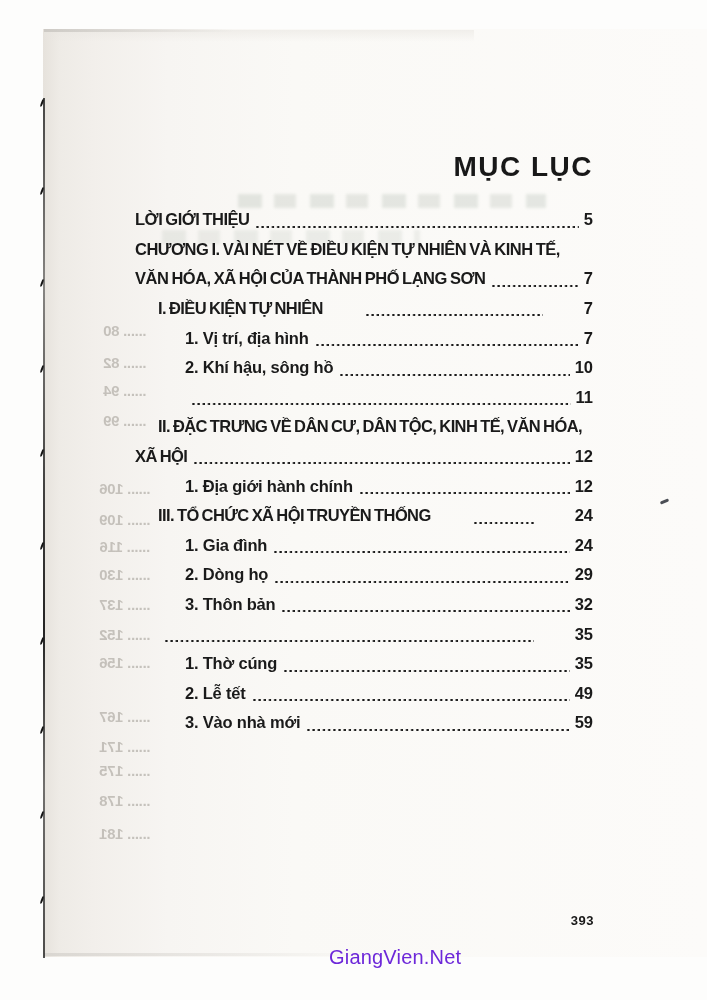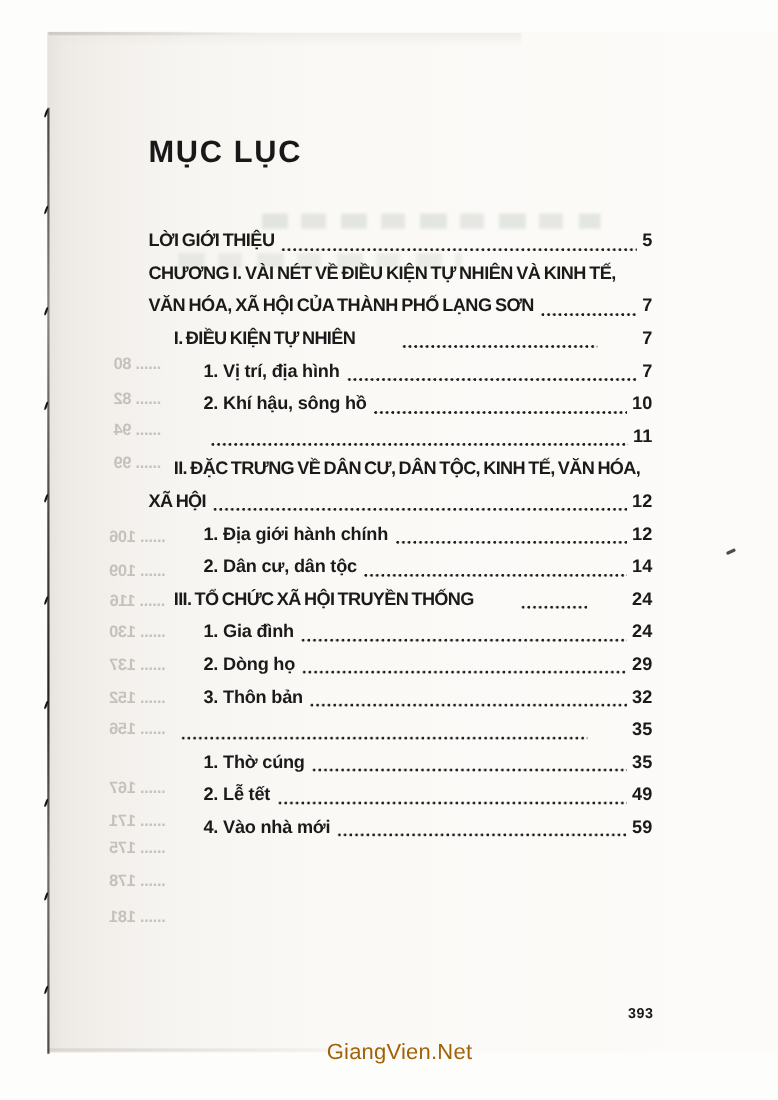--- a/index.html
+++ b/index.html
@@ -56,22 +56,22 @@
   }
   .ghost-line.g1{left:238px;top:194px;width:308px;}
   .ghost-line.g2{left:162px;top:230px;width:258px;opacity:.11;}
   .artifact-dash{
     position:absolute;left:660px;top:500px;width:9px;height:3px;
     background:#2b3038;border-radius:2px;transform:rotate(-24deg);opacity:.85;
   }
 
   
   .page-title{
-    position:absolute;left:135px;top:122px;width:458px;margin:0;
-    text-align:left;font-size:28px;font-weight:bold;color:#181818;
+    position:absolute;left:135px;top:151px;width:458px;margin:0;
+    text-align:right;font-size:28px;font-weight:bold;color:#181818;
     letter-spacing:1.5px;
   }
   .toc-content{position:absolute;left:135px;top:205px;width:458px;color:#1a1a1a;}
   .toc-line{
     display:flex;align-items:center;height:29.6px;
     font-weight:bold;font-size:16.5px;white-space:nowrap;
   }
   .toc-line .label{flex:0 0 auto;}
   .lvl0 .label,.lvl0.full{letter-spacing:-.5px;word-spacing:-1px;}
   .lvl1 .label,.lvl1.full{letter-spacing:-.6px;word-spacing:-1px;}
@@ -197,27 +197,20 @@
         </div>
       </div>
       <div>
         <div class="toc-line lvl2 ind2">
           <span class="label">1. Địa giới hành chính</span>
           <span class="dots"></span>
           <span class="pg">12</span>
         </div>
       </div>
       <div>
-        <div class="toc-line lvl2 ind2">
-          <span class="label">2. Dân cư, dân tộc</span>
-          <span class="dots"></span>
-          <span class="pg">14</span>
-        </div>
-      </div>
-      <div>
         <div class="toc-line lvl1 ind1">
           <span class="label">III. TỔ CHỨC XÃ HỘI TRUYỀN THỐNG</span>
           <span class="dots"></span>
           <span class="pg">24</span>
         </div>
       </div>
       <div>
         <div class="toc-line lvl2 ind2">
           <span class="label">1. Gia đình</span>
           <span class="dots"></span>
@@ -253,22 +246,22 @@
       </div>
       <div>
         <div class="toc-line lvl2 ind2">
           <span class="label">2. Lễ tết</span>
           <span class="dots"></span>
           <span class="pg">49</span>
         </div>
       </div>
       <div>
         <div class="toc-line lvl2 ind2">
-          <span class="label">4. Vào nhà mới</span>
+          <span class="label">3. Vào nhà mới</span>
           <span class="dots"></span>
           <span class="pg">59</span>
         </div>
       </div>
     </div>
 
   <div class="book-page-number">393</div>
-  <div class="watermark" style="color: #a16207;">GiangVien.Net</div>
+  <div class="watermark" style="color: #6d28d9; margin-left: 32px;">GiangVien.Net</div>
 </div>
 
 </body></html>

